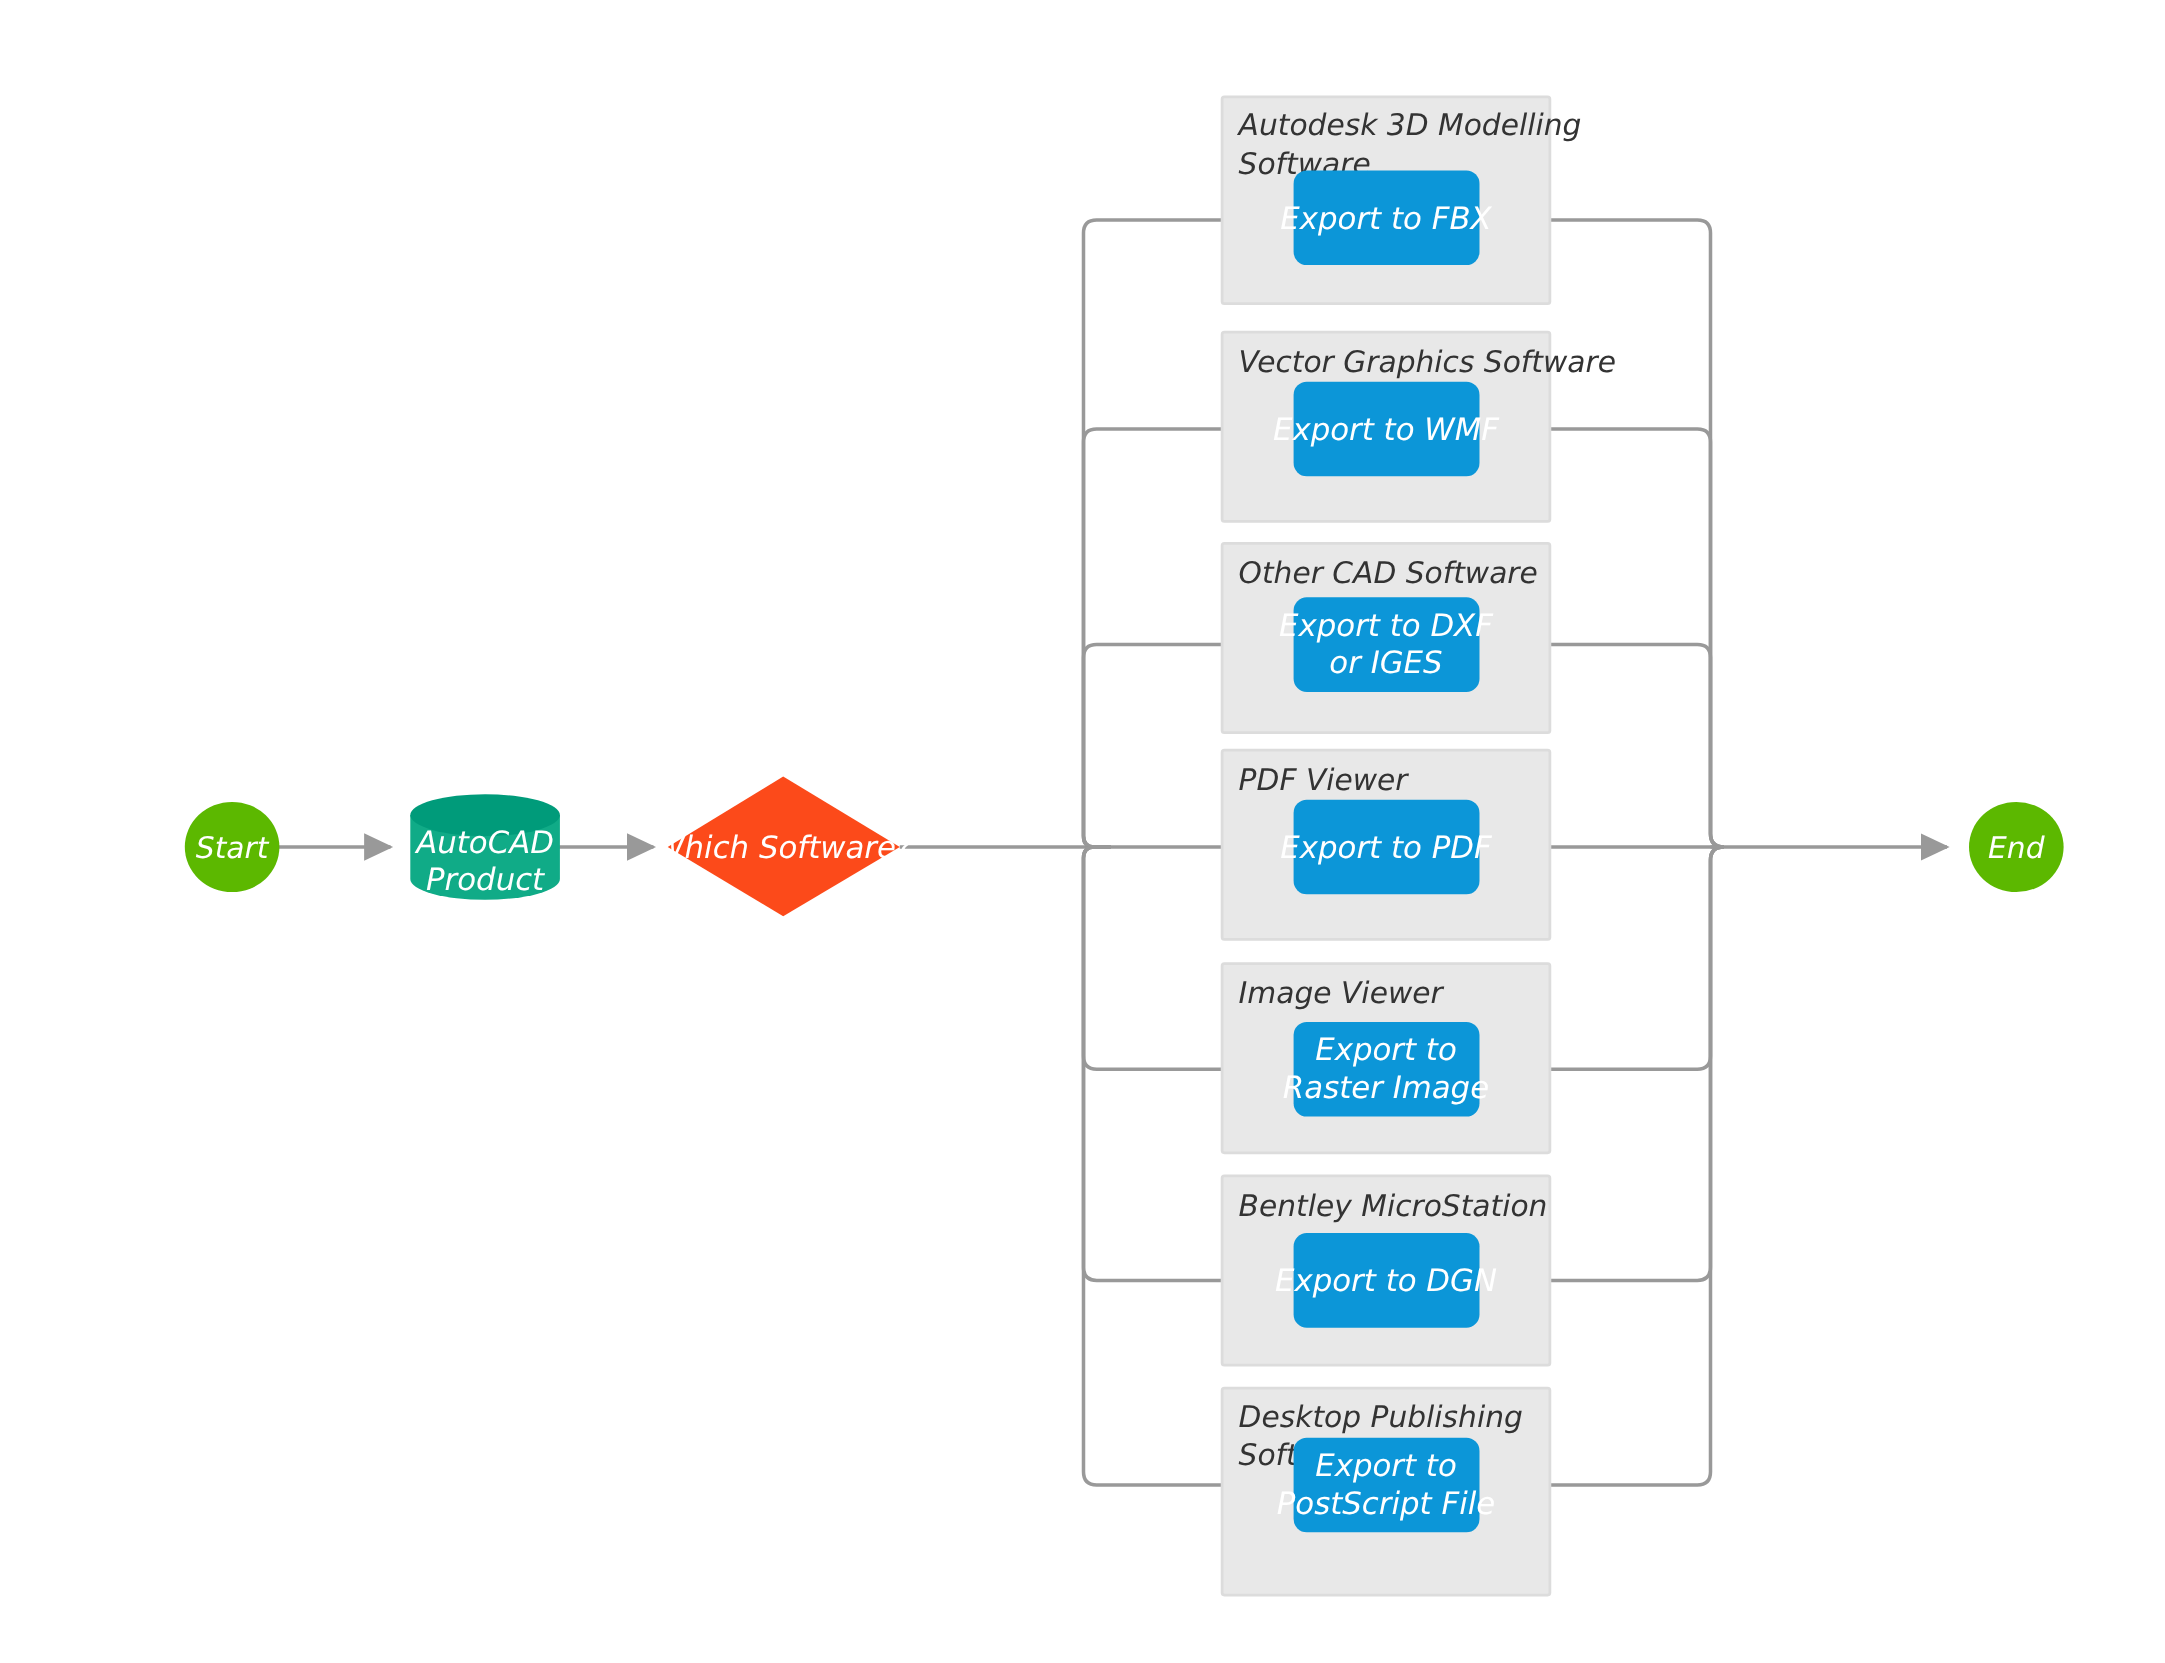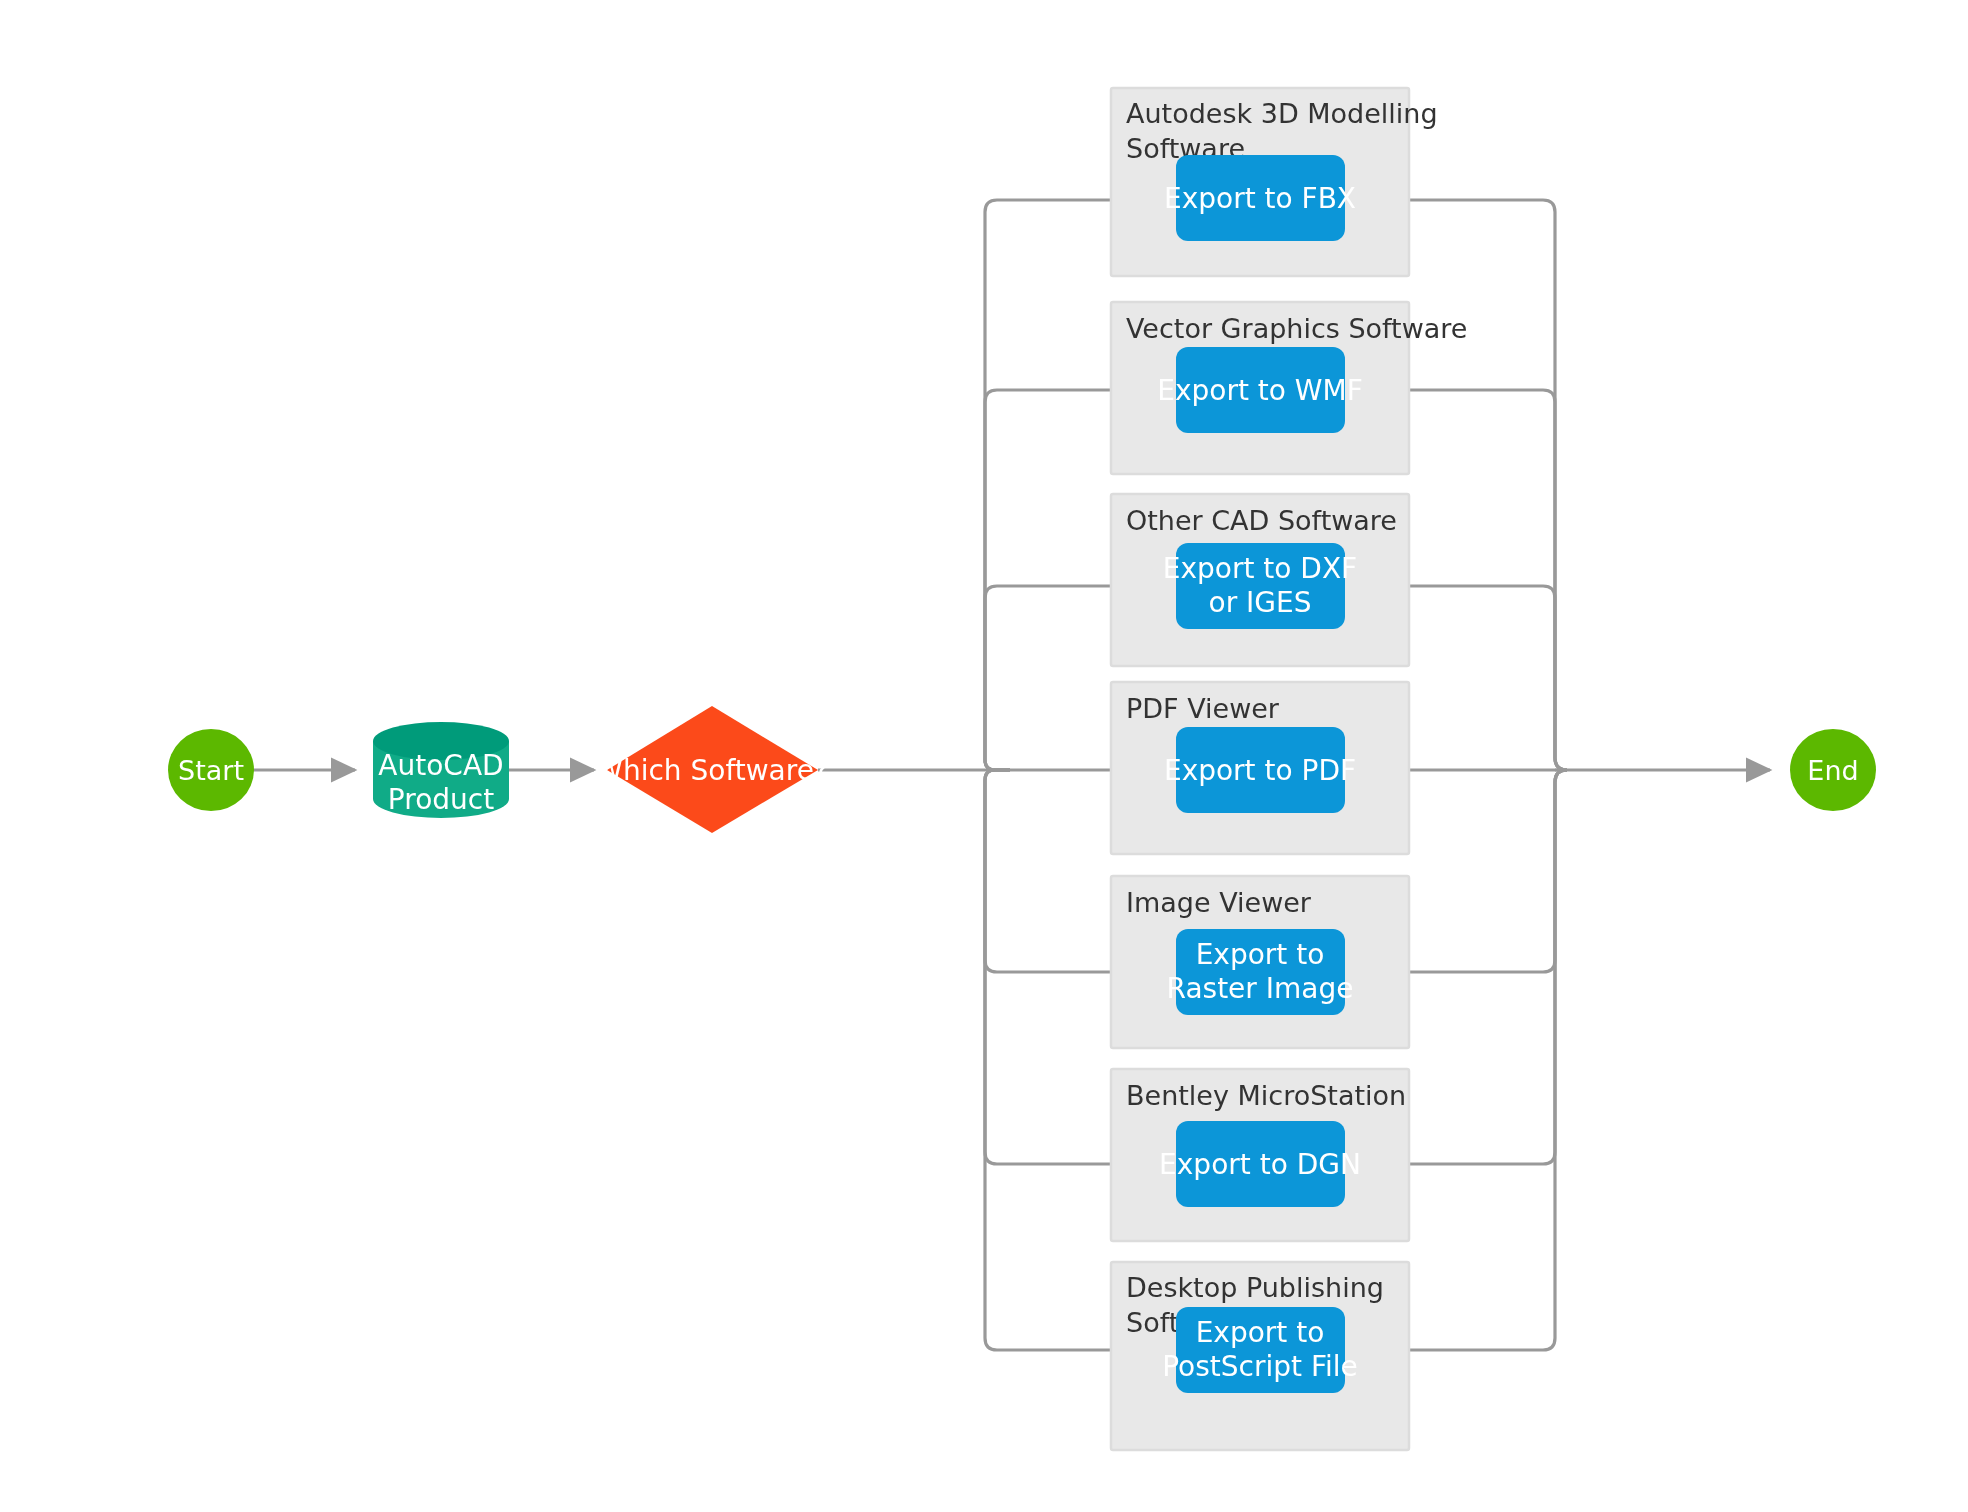--- a/index.html
+++ b/index.html
@@ -1,17 +1,17 @@
 <!DOCTYPE html>
 <html><head>
 <meta charset="utf-8">
 <style>
   html,body{margin:0;padding:0;background:#ffffff;}
   body{width:1968px;height:1512px;overflow:hidden;font-family:"DejaVu Sans","Liberation Sans",sans-serif;}
-  #stage{position:relative;width:1968px;height:1512px;}
+  #stage{position:relative;width:1968px;height:1512px;font-style:italic;}
   svg#flow{position:absolute;left:0;top:0;width:1968px;height:1512px;}
   .sg-label{font-size:27px;fill:#333333;font-family:"DejaVu Sans","Liberation Sans",sans-serif;}
   .node-label{font-size:28px;fill:#ffffff;font-family:"DejaVu Sans","Liberation Sans",sans-serif;text-anchor:middle;}
   .term-label{font-size:27px;fill:#ffffff;font-family:"DejaVu Sans","Liberation Sans",sans-serif;text-anchor:middle;}
   .dec-label{font-size:28px;fill:#ffffff;font-family:"DejaVu Sans","Liberation Sans",sans-serif;text-anchor:middle;}
   .db-label{font-size:28px;fill:#ffffff;font-family:"DejaVu Sans","Liberation Sans",sans-serif;text-anchor:middle;}
 </style>
 </head>
 <body>
 

